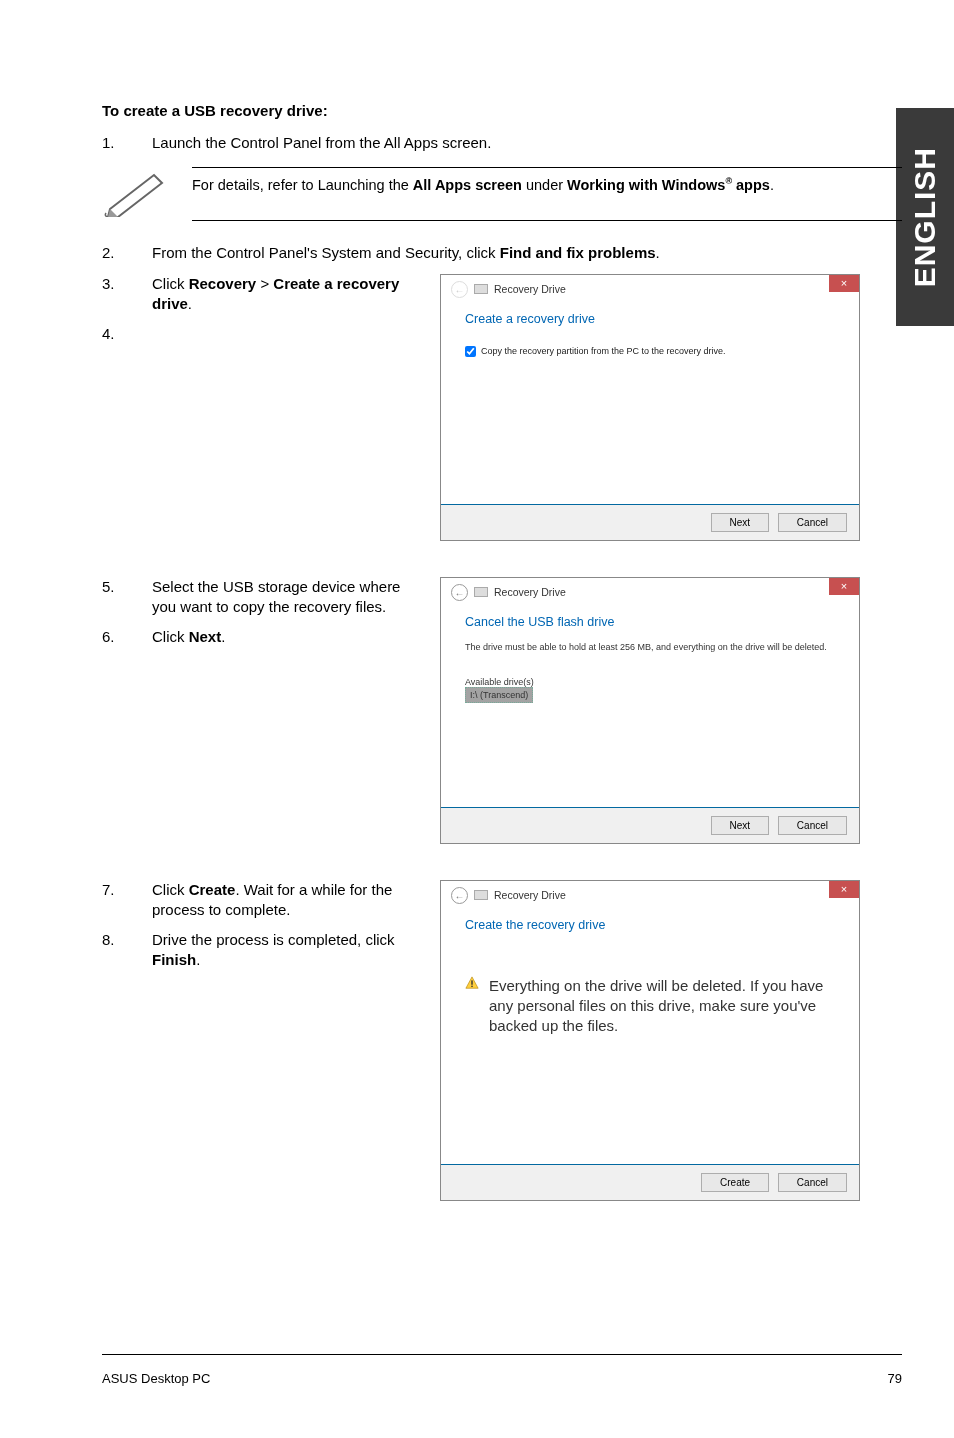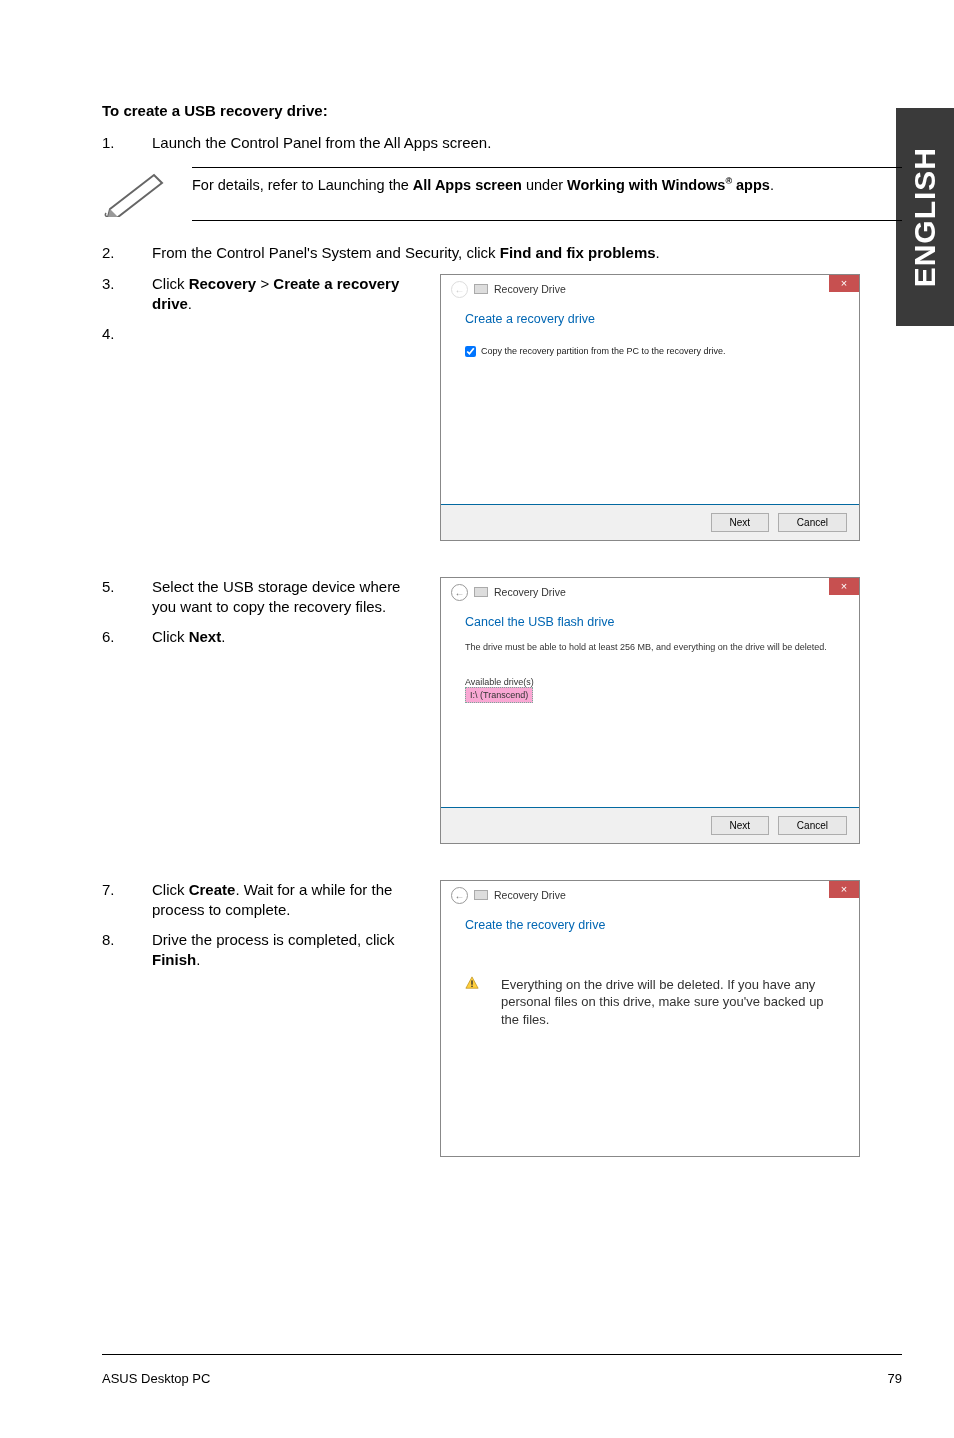--- a/index.html
+++ b/index.html
@@ -25,22 +25,22 @@
   .dialog-title .back.disabled { color: #ccc; border-color: #ddd; }
   .drv-icon { width: 14px; height: 10px; background: #ddd; border: 1px solid #aaa; display: inline-block; }
   .dialog-body { padding: 8px 24px 8px 24px; min-height: 200px; }
   .dialog-heading { color: #0066b3; font-size: 12.5px; margin-bottom: 12px; }
   .dialog-desc { font-size: 9px; color: #333; line-height: 1.35; margin-bottom: 24px; }
   .chk-row { font-size: 9px; display: flex; align-items: center; gap: 5px; margin-top: 20px; margin-bottom: 40px; }
   .chk-row input { width: 11px; height: 11px; }
   .dialog-footer { background: #f0f0f0; padding: 8px 12px; text-align: right; border-top: 1px solid #0369a1; }
   .dlg-btn { font-size: 10px; padding: 3px 18px; margin-left: 6px; border: 1px solid #adadad; background: #e8e8e8; cursor: pointer; }
   .avail-lbl { font-size: 9px; color: #333; margin-top: 6px; }
-  .drive-sel { border: 1px dotted #7a9; padding: 2px 4px; font-size: 9px; display: inline-block; color: #333; background: #f9a8d4; }
-  .warn-row { display: flex; gap: 22px; font-size: 13px; color: #333; line-height: 1.35; margin-top: 44px; }
+  .drive-sel { border: 1px dotted #7a9; padding: 2px 4px; font-size: 9px; display: inline-block; color: #333; background: #a3a3a3; }
+  .warn-row { display: flex; gap: 10px; font-size: 15px; color: #333; line-height: 1.35; margin-top: 44px; }
   .warn-icon { width: 14px; height: 14px; flex-shrink: 0; }
   .footer { position: absolute; bottom: 52px; left: 102px; right: 52px; border-top: 1px solid #000; padding-top: 16px; display: flex; justify-content: space-between; font-size: 13px; }
   b { font-weight: bold; }
   .sup { font-size: 9px; vertical-align: super; }
 </style>
 </head>
 <body>
 
 <div class="side-tab">
     <span>ENGLISH</span>
@@ -164,20 +164,24 @@
           <div class="warn-row">
             <svg class="warn-icon" viewBox="0 0 16 16">
                 <path d="M8 1 L15 14 L1 14 Z" fill="#ffcf3e" stroke="#b08000" stroke-width="0.7"></path>
                 <rect x="7.2" y="5" width="1.6" height="5" fill="#333"></rect>
                 <rect x="7.2" y="11" width="1.6" height="1.6" fill="#333"></rect>
               </svg>
             <div>Everything on the drive will be deleted. If you have any personal files on this drive, make sure you've backed up the files.</div>
           </div>
           <div style="height:120px"></div>
         </div>
+        <div class="dialog-footer">
+          <button class="dlg-btn">Create</button>
+          <button class="dlg-btn">Cancel</button>
+        </div>
       </div>
     </div>
   </div>
 
 </div>
 
 <div class="footer">
   <span>ASUS Desktop PC</span>
   <span>79</span>
 </div>

